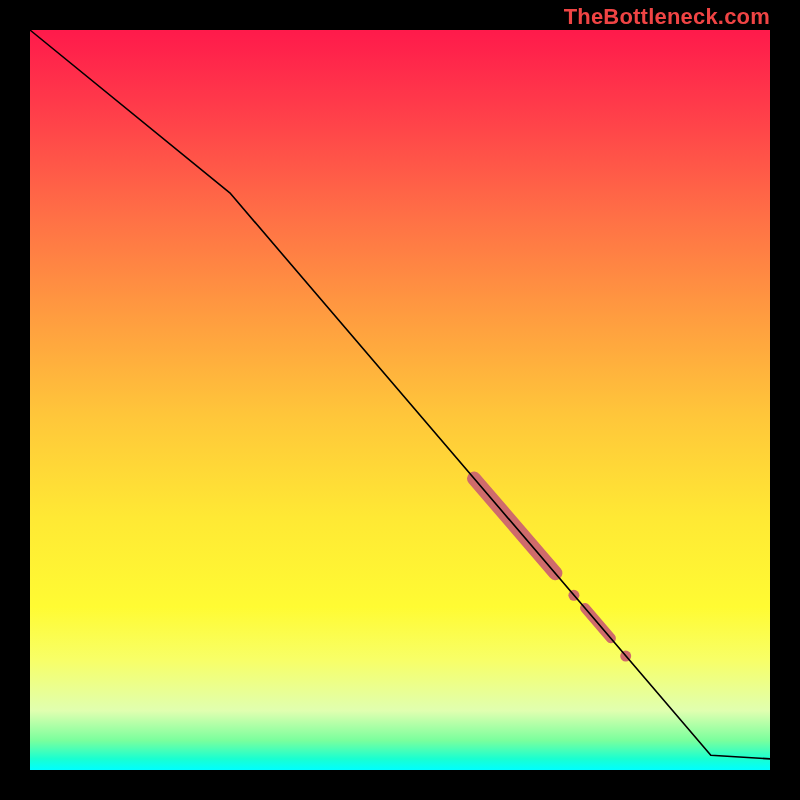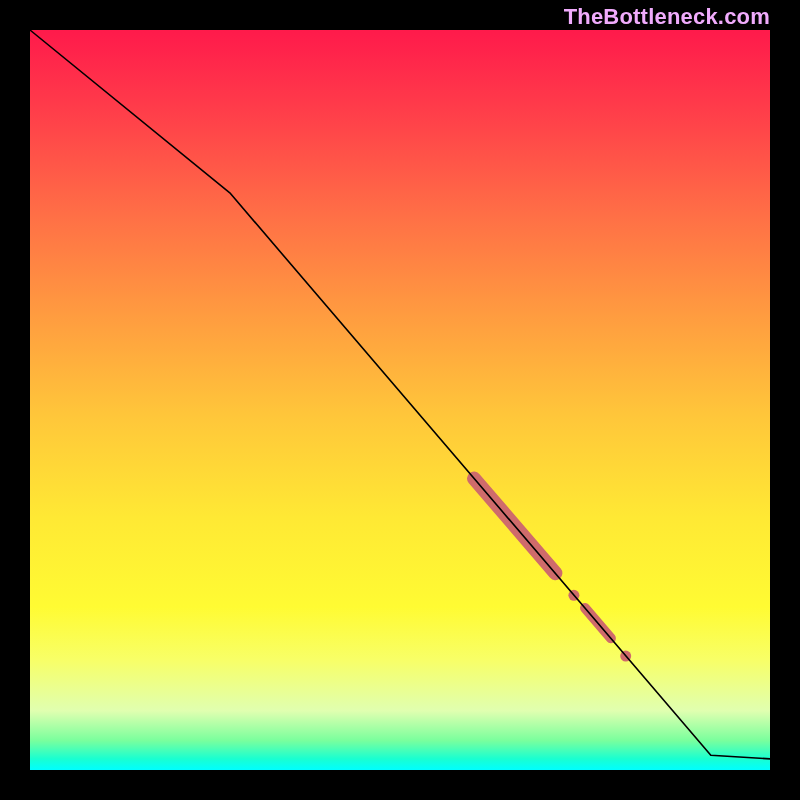--- a/index.html
+++ b/index.html
@@ -39,21 +39,21 @@
     height: 100%;
     overflow: visible;
   }
   .watermark {
     position: absolute;
     top: 4px;
     right: 30px;
     font-family: Arial, Helvetica, sans-serif;
     font-size: 22px;
     font-weight: 700;
-    color: #f0abfc;
+    color: #ef4444;
     letter-spacing: 0.2px;
     user-select: none;
   }
   .curve-line {
     fill: none;
     stroke: #000;
     stroke-width: 1.6;
     stroke-linecap: round;
     stroke-linejoin: round;
   }

